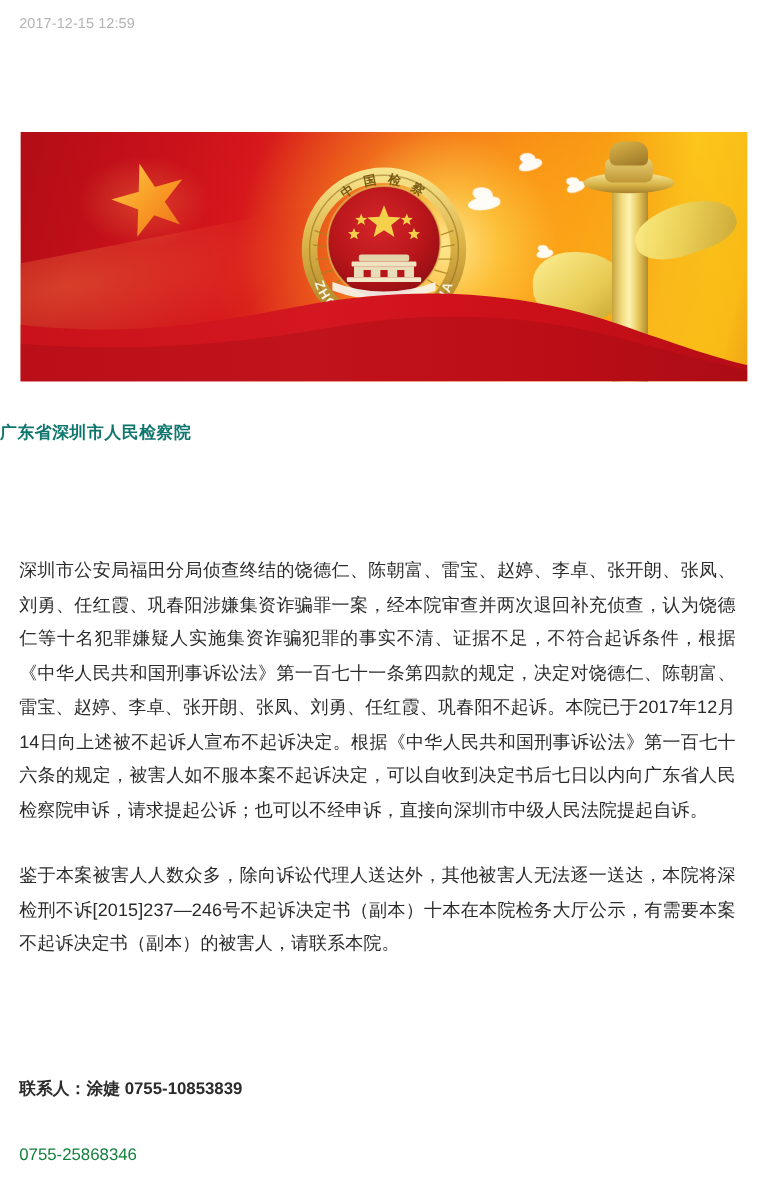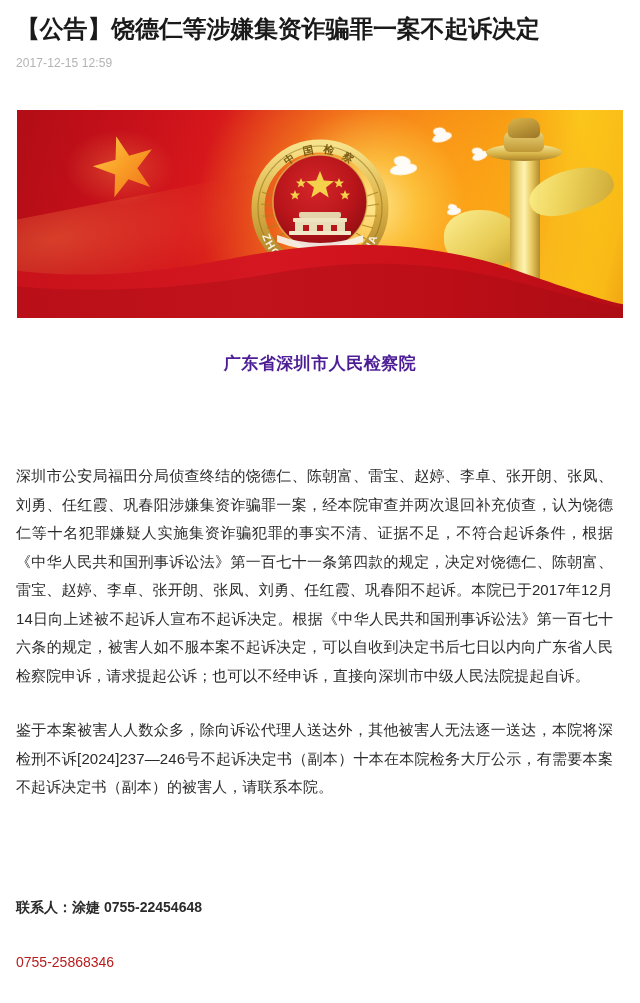--- a/index.html
+++ b/index.html
@@ -208,24 +208,24 @@
     margin-left: -83px;
     margin-top: -92px;
   }
   .emblem svg { display: block; width: 100%; height: 100%; }
 
   
   .doc-org {
     position: absolute;
     left: 0; right: 0;
     top: 352px;
-    text-align: center;
-    font-size: 17px;
+    text-align: left;
+    font-size: 14px;
     font-weight: bold;
-    color: #4c1d95;
+    color: #0f766e;
     letter-spacing: 0.5px;
   }
   .doc-heading {
     position: absolute;
     left: 0; right: 0;
     top: 408px;
     text-align: center;
     font-size: 20px;
     font-weight: bold;
     color: #1f1f1f;
@@ -264,29 +264,28 @@
     line-height: 20px;
     color: #2b2b2b;
     font-weight: bold;
   }
   .doc-phone {
     position: absolute;
     left: 16px;
     top: 952px;
     font-size: 14px;
     line-height: 20px;
-    color: #b91c1c;
+    color: #15803d;
   }
 </style>
 </head>
 <body>
 
 <div class="page">
 
-  <h1 class="article-title">【公告】饶德仁等涉嫌集资诈骗罪一案不起诉决定</h1>
   <div class="article-timestamp">2017-12-15 12:59</div>
 
   <div class="banner-wrap">
     <div class="banner">
       <div class="banner-leftsweep"></div>
       <div class="banner-star-glow"></div>
       <div class="banner-star"></div>
 
       <div class="dove dove-1"></div>
       <div class="dove dove-2"></div>
@@ -392,19 +391,19 @@
           <path d="M0,52 C100,60 180,52 260,38 C350,22 430,28 510,50 C555,62 585,70 606,74 L606,84 L0,84 Z" fill="#9e0c14" opacity="0.35"></path>
         </svg>
       </div>
     </div>
   </div>
 
   <div class="doc-org">广东省深圳市人民检察院</div>
 
   <div class="doc-body">
     <p class="doc-para">深圳市公安局福田分局侦查终结的饶德仁、陈朝富、雷宝、赵婷、李卓、张开朗、张凤、刘勇、任红霞、巩春阳涉嫌集资诈骗罪一案，经本院审查并两次退回补充侦查，认为饶德仁等十名犯罪嫌疑人实施集资诈骗犯罪的事实不清、证据不足，不符合起诉条件，根据《中华人民共和国刑事诉讼法》第一百七十一条第四款的规定，决定对饶德仁、陈朝富、雷宝、赵婷、李卓、张开朗、张凤、刘勇、任红霞、巩春阳不起诉。本院已于2017年12月14日向上述被不起诉人宣布不起诉决定。根据《中华人民共和国刑事诉讼法》第一百七十六条的规定，被害人如不服本案不起诉决定，可以自收到决定书后七日以内向广东省人民检察院申诉，请求提起公诉；也可以不经申诉，直接向深圳市中级人民法院提起自诉。</p>
-    <p class="doc-para">鉴于本案被害人人数众多，除向诉讼代理人送达外，其他被害人无法逐一送达，本院将深检刑不诉[2024]237—246号不起诉决定书（副本）十本在本院检务大厅公示，有需要本案不起诉决定书（副本）的被害人，请联系本院。</p>
+    <p class="doc-para">鉴于本案被害人人数众多，除向诉讼代理人送达外，其他被害人无法逐一送达，本院将深检刑不诉[2015]237—246号不起诉决定书（副本）十本在本院检务大厅公示，有需要本案不起诉决定书（副本）的被害人，请联系本院。</p>
   </div>
 
-  <div class="doc-contact">联系人：涂婕 0755-22454648</div>
+  <div class="doc-contact">联系人：涂婕 0755-10853839</div>
   <div class="doc-phone">0755-25868346</div>
 
 </div>
 
 </body></html>

